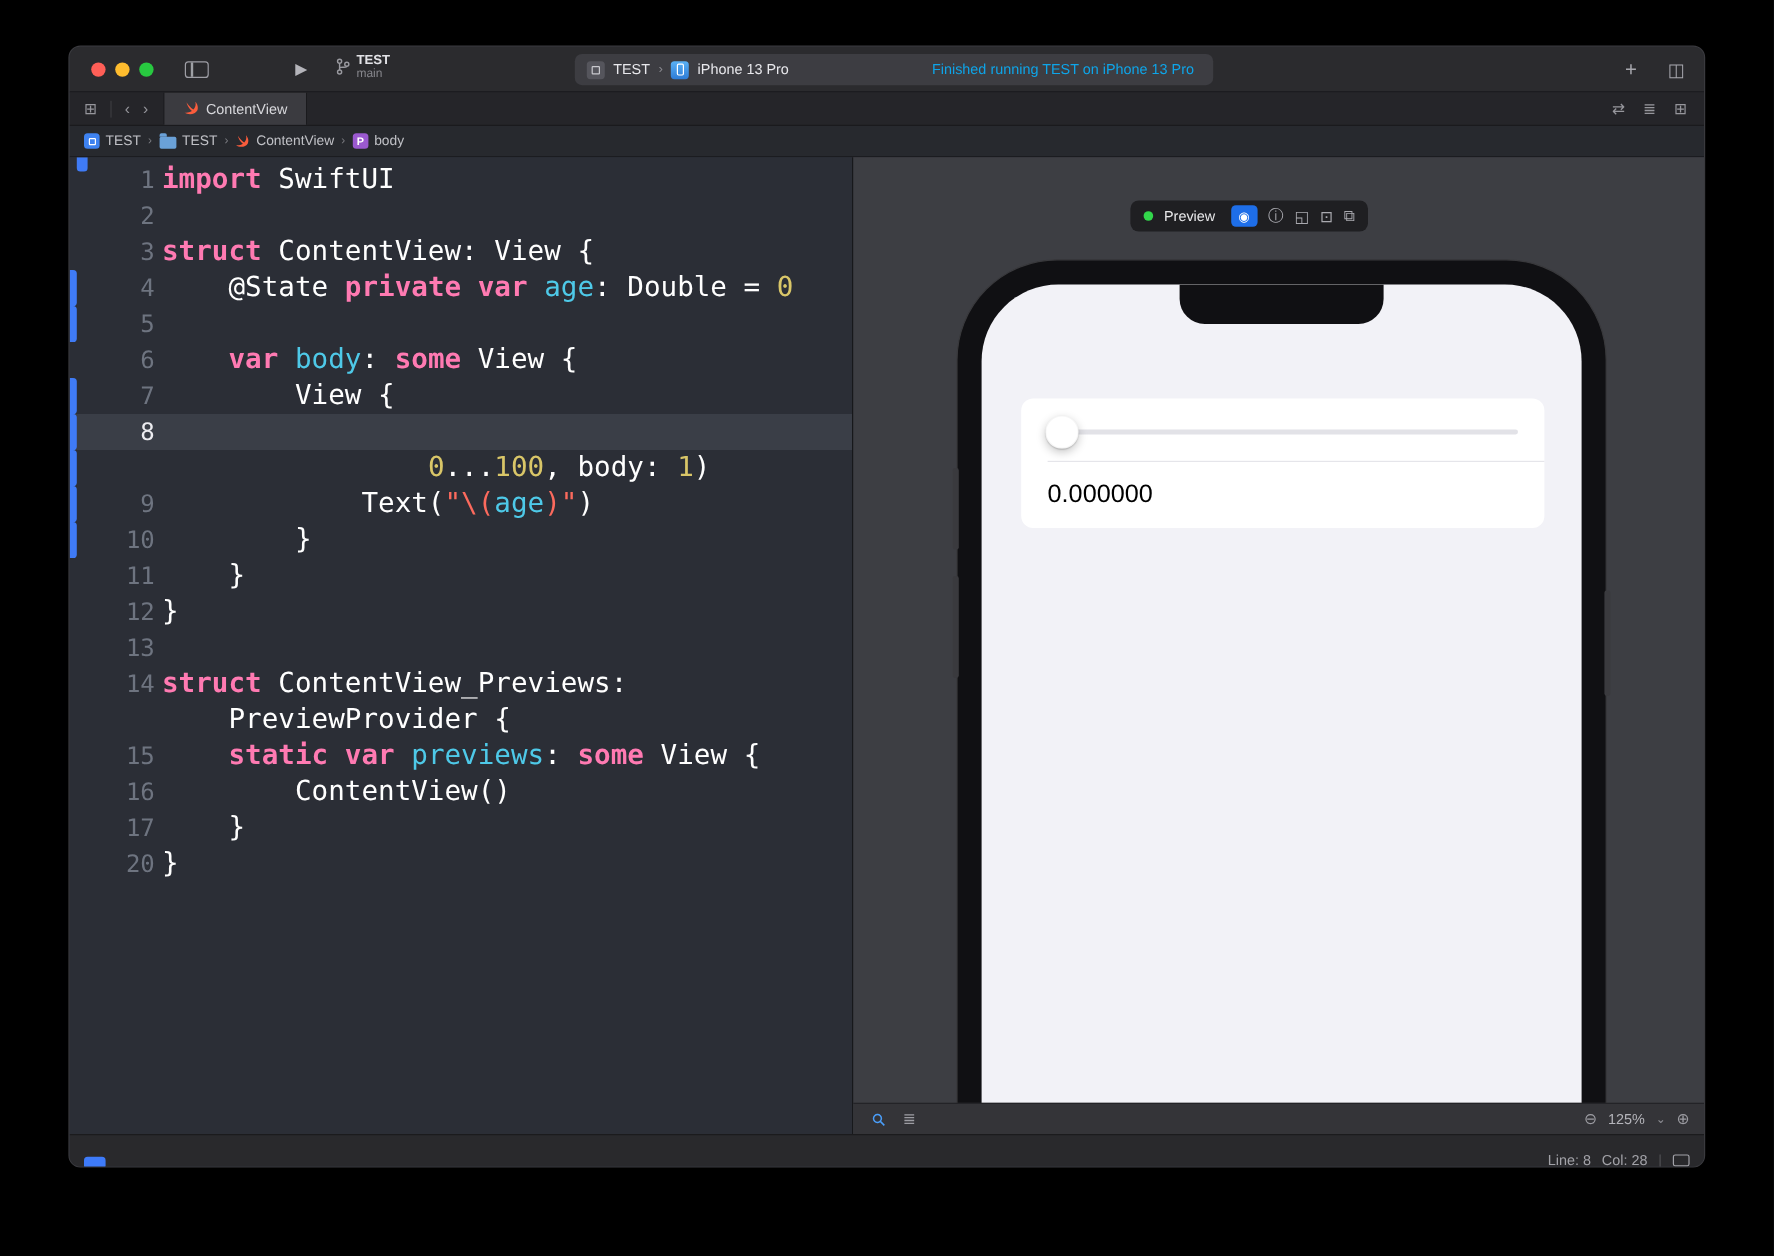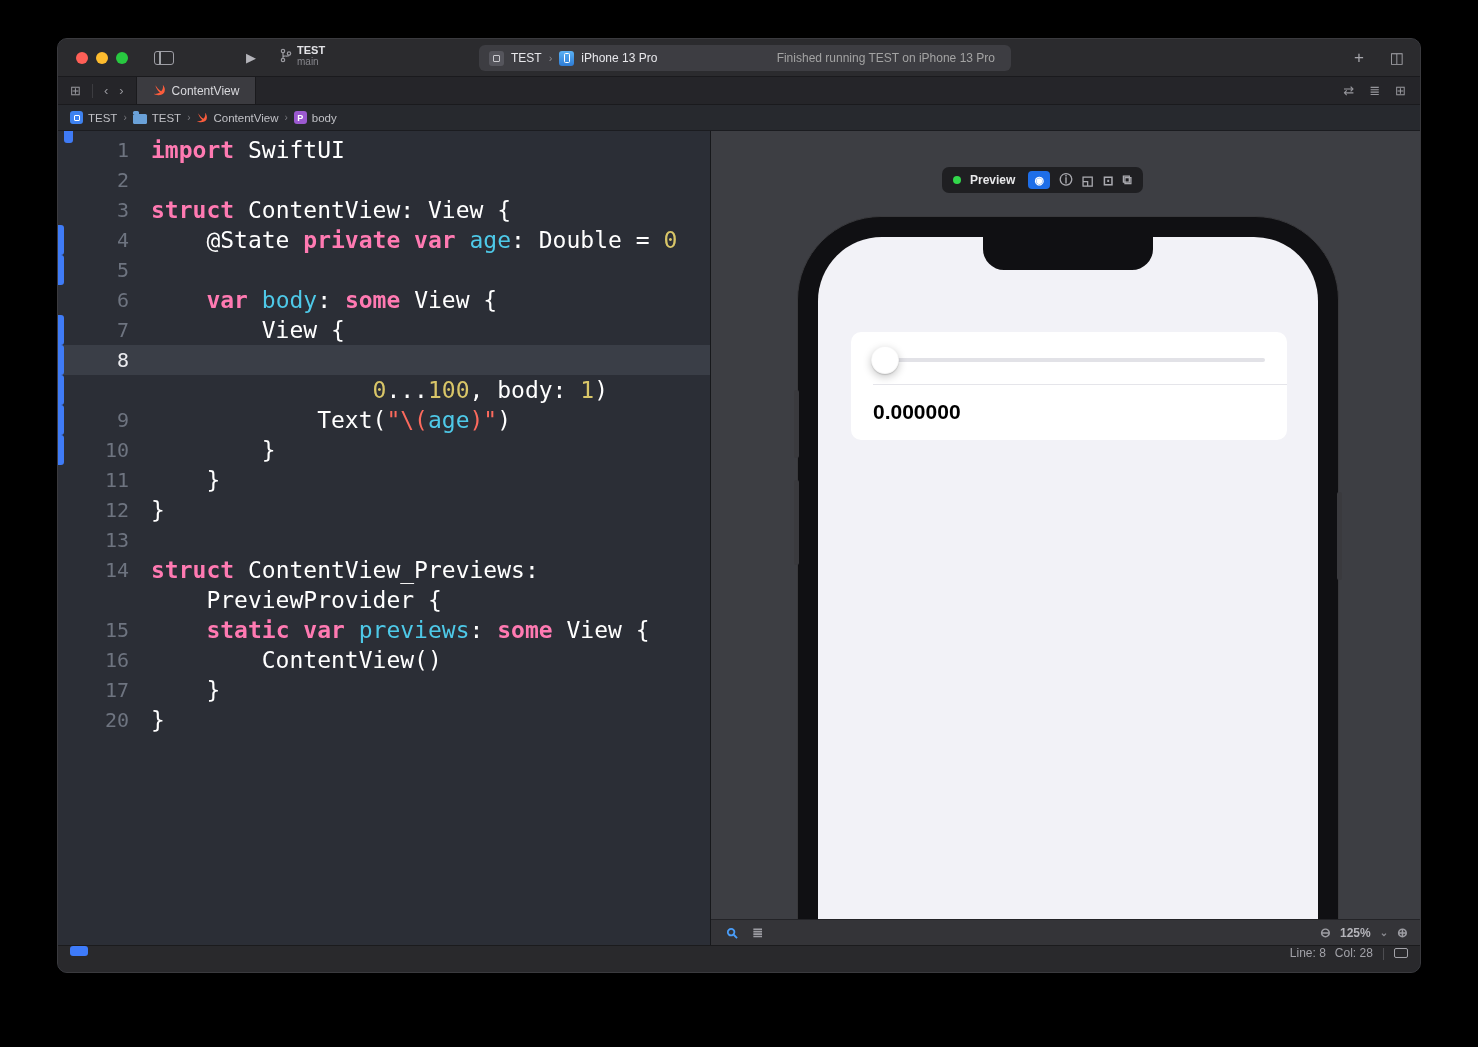--- a/index.html
+++ b/index.html
@@ -21,21 +21,21 @@
   .branch-txt div:last-child  { font-size:10px; color:#86868C; }
   .scheme-pill { position:absolute; left:421px; top:6px; width:532px; height:26px; background:#3D3D42;
                  border-radius:6px; display:flex; align-items:center; padding:0 10px; gap:7px; }
   .scheme-pill .txt { font-size:12px; color:#E8E8EC; }
   .pill-chev { color:#8A8A90; font-size:11px; }
   .target-ic { width:15px; height:15px; border-radius:3px; background:#55555C; display:flex; align-items:center; justify-content:center; }
   .target-ic i { width:7px; height:7px; border:1px solid #C9C9CE; border-radius:1px; }
   .sim-ic { width:15px; height:15px; border-radius:3px; background:linear-gradient(#5AB1F5,#2E7CD6);
             display:flex; align-items:center; justify-content:center; }
   .sim-ic i { width:6px; height:10px; border:1px solid #fff; border-radius:1.5px; }
-  .pill-status { margin-left:auto; padding-right:6px; font-size:12px; color:#a3a3a3; }
+  .pill-status { margin-left:auto; padding-right:6px; font-size:12px; color:#0ea5e9; }
   .tb-right-plus { position:absolute; right:56px; top:9px; color:#A6A6AC; font-size:17px; }
   .tb-right-panes { position:absolute; right:16px; top:10px; color:#A6A6AC; font-size:15px; }
 
   
   .tabbar { height:28px; background:#252529; border-bottom:1px solid #1A1A1D; display:flex; align-items:stretch; }
   .tab-icons-left { display:flex; align-items:center; gap:11px; padding:0 12px; color:#96969C; font-size:13px; }
   .tab-divider { width:1px; height:14px; background:#3C3C40; }
   .tab { display:flex; align-items:center; gap:6px; padding:0 16px; background:#3B3B40;
          border-left:1px solid #1A1A1D; border-right:1px solid #1A1A1D; font-size:12px; color:#D8D8DC; }
   .tab-icons-right { margin-left:auto; display:flex; align-items:center; gap:15px; padding:0 14px; color:#96969C; font-size:13px; }
@@ -57,30 +57,30 @@
 
   
   .editor { position:relative; width:652px; background:#2B2E36; overflow:hidden;
             font-family:"DejaVu Sans Mono", monospace; padding-top:4px; }
   .crow { position:relative; display:flex; height:30px; line-height:30px; }
   .crow.hl { background:#3A3E47; }
   .chbar { position:absolute; left:0; top:0; bottom:0; width:6px; border-radius:0 3px 3px 0; }
   .chbar.on { background:#3F7BF6; }
   .ln { width:71px; text-align:right; font-size:20px; color:#6E7480; flex:none; }
   .crow.hl .ln { color:#ECECF0; }
-  .codeline { margin-left:22px; font-size:23px; white-space:pre; color:#FFFFFF; }
+  .codeline { margin-left:6px; font-size:23px; white-space:pre; color:#FFFFFF; }
   .tok-pl  { color:#FFFFFF; }
   .tok-kw  { color:#FF7AB2; font-weight:bold; }
   .tok-prop{ color:#4EC9E8; }
   .tok-num { color:#D9C668; }
   .tok-str { color:#FC6A5D; }
   .gutter-top-marker { position:absolute; left:6px; top:0; width:9px; height:12px; background:#3F7BF6; border-radius:0 0 3px 3px; }
 
   
-  .canvas { position:relative; flex:1; background:#3D3E43; border-left:1px solid #17181B; overflow:hidden;font-weight:bold; }
+  .canvas { position:relative; flex:1; background:#3D3E43; border-left:1px solid #17181B; overflow:hidden; }
   .preview-toolbar { position:absolute; left:231px; top:36px; height:26px; background:#1F1F22; border-radius:7px;
                      display:flex; align-items:center; gap:9px; padding:0 11px; }
   .pv-dot { width:8px; height:8px; border-radius:50%; background:#32D74B; }
   .pv-label { font-size:12px; color:#E8E8EA; }
   .pv-btn-blue { width:22px; height:18px; border-radius:4px; background:#1E6EE8; color:#fff; font-size:11px;
                  display:flex; align-items:center; justify-content:center; margin-left:4px; }
   .pv-ic { color:#A9A9AF; font-size:13px; }
 
   .phone { position:absolute; left:86px; top:85px; width:542px; height:780px; background:#101013;
            border:1px solid #39393C; border-radius:84px 84px 0 0; padding:20px 20px 0 20px; }
@@ -99,21 +99,21 @@
                font-size:21px; color:#000; }
 
   .canvas-bottom { position:absolute; left:0; right:0; bottom:0; height:26px; background:#343438;
                    border-top:1px solid #232327; display:flex; align-items:center; padding:0 12px; }
   .cb-left { display:flex; align-items:center; gap:15px; padding-left:4px; }
   .pin-ic { color:#4A9DF8; font-size:14px; display:inline-block; transform:rotate(-45deg); }
   .cb-ic { color:#9C9CA2; font-size:13px; }
   .cb-right { margin-left:auto; display:flex; align-items:center; gap:9px; color:#B4B4BA; font-size:12px; }
 
   
-  .statusbar { height:29px; background:#29292C; border-top:1px solid #1B1B1D; display:flex; align-items:flex-start; padding:0 12px; }
+  .statusbar { height:29px; background:#29292C; border-top:1px solid #1B1B1D; display:flex; align-items:flex-end; padding:0 12px; }
   .bp-pill { width:18px; height:10px; background:#3E7BFA; border-radius:3px; }
   .sb-right { margin-left:auto; display:flex; align-items:center; gap:9px; color:#A2A2A8; font-size:12px; }
   .sb-sep { color:#515155; }
   .monitor-ic { width:14px; height:10px; border:1.5px solid #A2A2A8; border-radius:2px; }
 </style>
 </head>
 <body>
 
 <div class="window">
 

